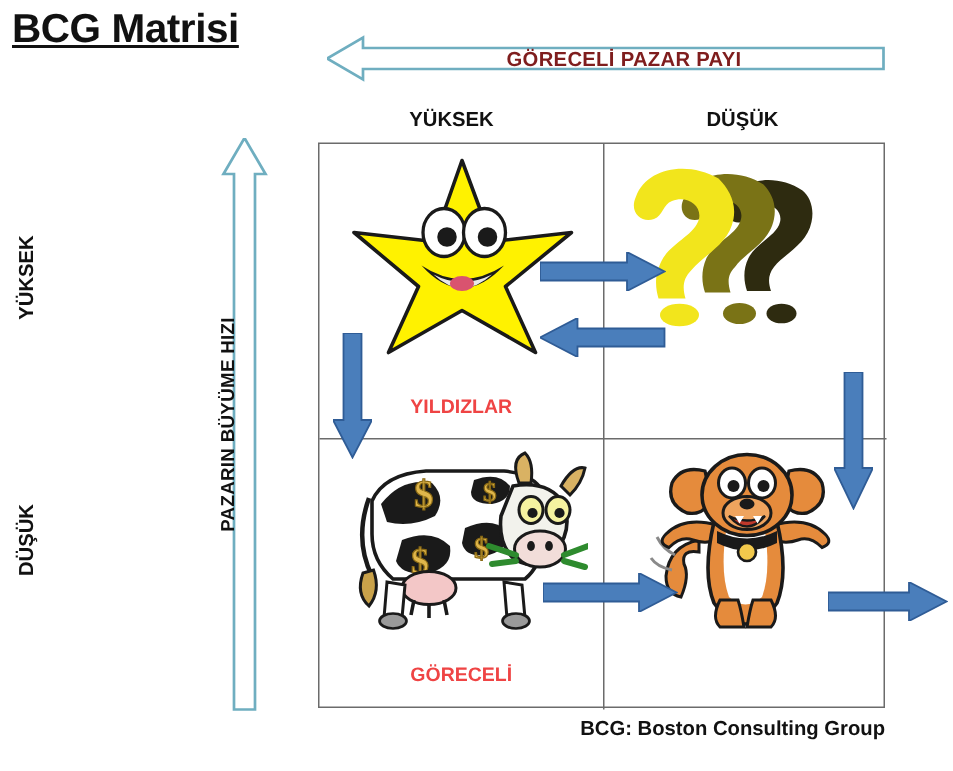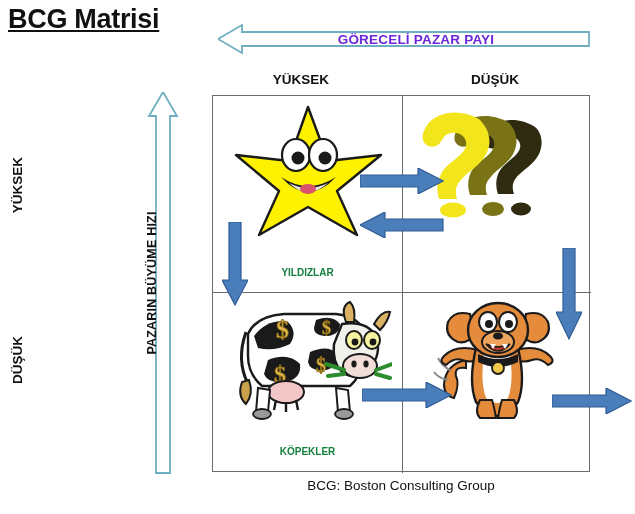--- a/index.html
+++ b/index.html
@@ -7,21 +7,21 @@
        font-family:"Liberation Sans",sans-serif;color:#111;}
 
   .title{position:absolute;left:8px;top:6px;font-size:27px;font-weight:bold;
          letter-spacing:-.3px;color:#111;line-height:1;text-decoration:underline;}
 
   
   .top-arrow{position:absolute;left:218px;top:22px;width:372px;height:34px;}
   .top-arrow svg{display:block;}
   .top-arrow .lbl{position:absolute;left:0;top:0;width:372px;height:34px;
         display:flex;align-items:center;justify-content:center;
-        font-size:13.5px;font-weight:bold;letter-spacing:.2px;color:#6d28d9;
+        font-size:13.5px;font-weight:bold;letter-spacing:.2px;color:#7f1d1d;
         padding-left:24px;box-sizing:border-box;}
 
   
   .left-arrow{position:absolute;left:146px;top:92px;width:34px;height:382px;}
   .left-arrow svg{display:block;}
   .left-arrow .lbl{position:absolute;left:-174px;top:174px;width:382px;height:34px;
         display:flex;align-items:center;justify-content:center;
         transform:rotate(-90deg);
         font-size:12.5px;font-weight:bold;letter-spacing:.2px;color:#111;
         padding-bottom:22px;box-sizing:border-box;}
@@ -48,34 +48,34 @@
   .cell{position:absolute;width:189px;height:196px;box-sizing:border-box;}
   .cell.q1{left:0;top:0;}
   .cell.q2{left:189px;top:0;}
   .cell.q3{left:0;top:196px;height:181px;}
   .cell.q4{left:189px;top:196px;height:181px;}
 
   .art{position:absolute;left:0;right:0;top:4px;height:142px;
        display:flex;align-items:center;justify-content:center;}
   .cell.q3 .art,.cell.q4 .art{top:2px;height:132px;}
   .cell-lbl{position:absolute;left:0;right:0;bottom:14px;text-align:center;
-            font-size:10px;font-weight:bold;color:#15803d;}
+            font-size:13px;font-weight:bold;color:#ef4444;}
   .cell.q3 .cell-lbl,.cell.q4 .cell-lbl{bottom:16px;}
 
   
   .flow{position:absolute;}
   .f-tr{left:360px;top:168px;}      
   .f-tl{left:360px;top:212px;}      
   .f-ld{left:222px;top:222px;}      
   .f-rd{left:556px;top:248px;}      
   .f-br{left:362px;top:382px;}      
   .f-ex{left:552px;top:388px;}      
 
-  .foot{position:absolute;left:212px;top:478px;width:378px;text-align:center;
-        font-size:13.5px;color:#111;font-family:"Liberation Sans",sans-serif;}
+  .foot{position:absolute;left:212px;top:478px;width:378px;text-align:right;
+        font-size:13.5px;color:#111;font-family:"Liberation Sans",sans-serif;font-weight:bold;}
 </style>
 </head>
 <body>
 
 <div class="title">BCG Matrisi</div>
 
 <div class="top-arrow">
   <svg width="372" height="34" viewBox="0 0 372 34">
     <polygon points="0,17 24,3 24,10 371,10 371,24 24,24 24,31" fill="#ffffff" stroke="#6FAEC0" stroke-width="1.8" stroke-linejoin="miter"></polygon>
   </svg>
@@ -171,21 +171,21 @@
         <circle cx="131" cy="46" r="3.4" fill="#1a1a1a"></circle>
         <circle cx="149" cy="46" r="3.4" fill="#1a1a1a"></circle>
 
         <ellipse cx="136" cy="70" rx="17" ry="12" fill="#F2DDD9" stroke="#1a1a1a" stroke-width="2"></ellipse>
         <ellipse cx="130" cy="68" rx="2.6" ry="3.4" fill="#1a1a1a"></ellipse>
         <ellipse cx="142" cy="68" rx="2.6" ry="3.4" fill="#1a1a1a"></ellipse>
 
         <path d="M120 74 l-18 -6 M120 78 l-16 2 M152 74 l16 -6 M152 78 l14 4" stroke="#2E8B2E" stroke-width="4" stroke-linecap="round"></path>
       </svg>
     </div>
-    <div class="cell-lbl">KÖPEKLER</div>
+    <div class="cell-lbl">GÖRECELİ</div>
   </div>
 
   <div class="cell q4">
     <div class="art">
       <svg width="150" height="128" viewBox="0 0 150 128">
 
         <path d="M44 64 q-20 4 -22 24 q0 12 10 14 q6 -14 2 -22 q-2 -10 10 -8 z" fill="#E58B3C" stroke="#1a1a1a" stroke-width="2"></path>
         <path d="M28 74 q-8 -4 -12 -12 M26 84 q-10 -2 -14 -8" stroke="#8a8a8a" stroke-width="2" fill="none"></path>
 
         <path d="M56 54 q-22 -6 -34 6 q-6 6 2 9 q8 -8 16 -5 q8 3 16 0 z" fill="#E58B3C" stroke="#1a1a1a" stroke-width="2"></path>

